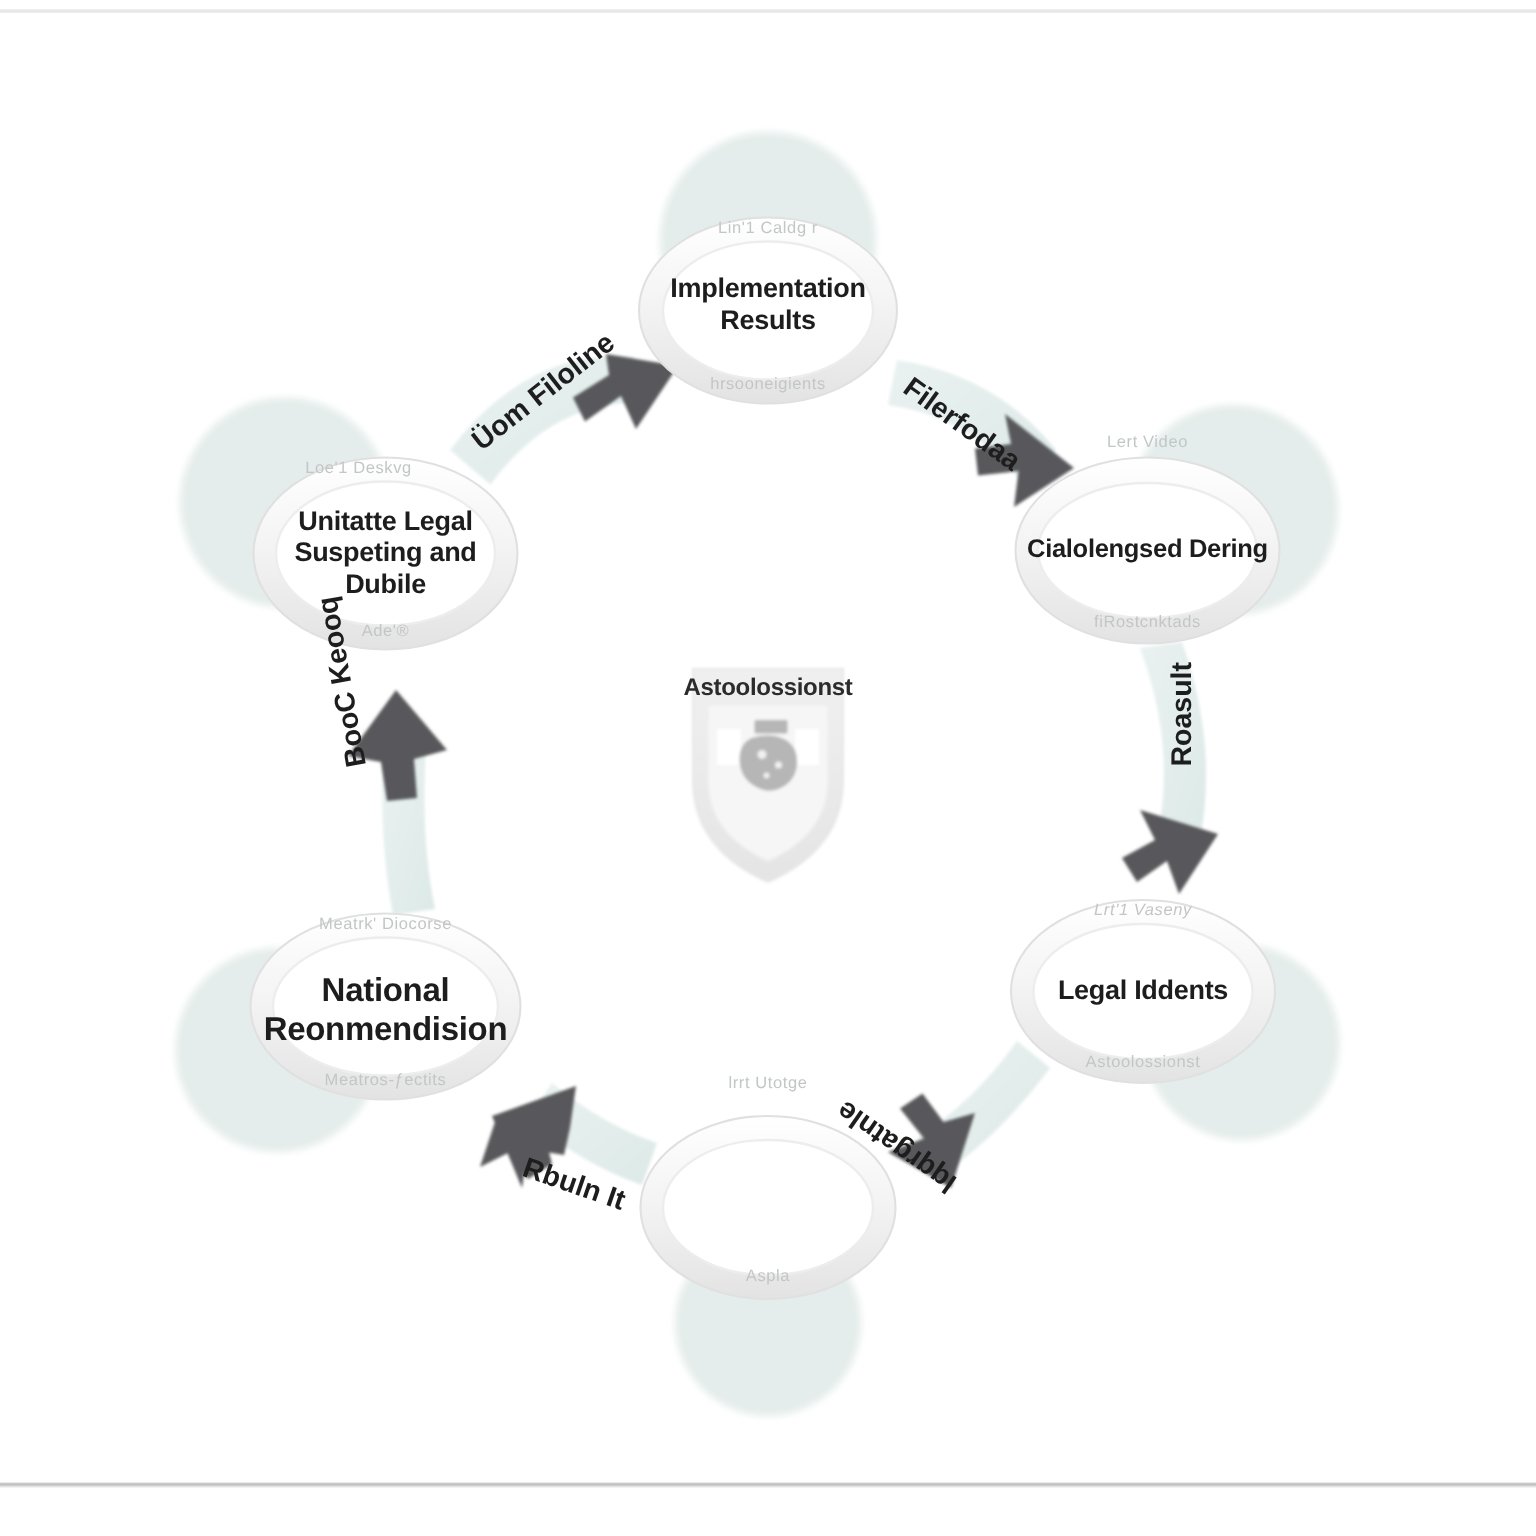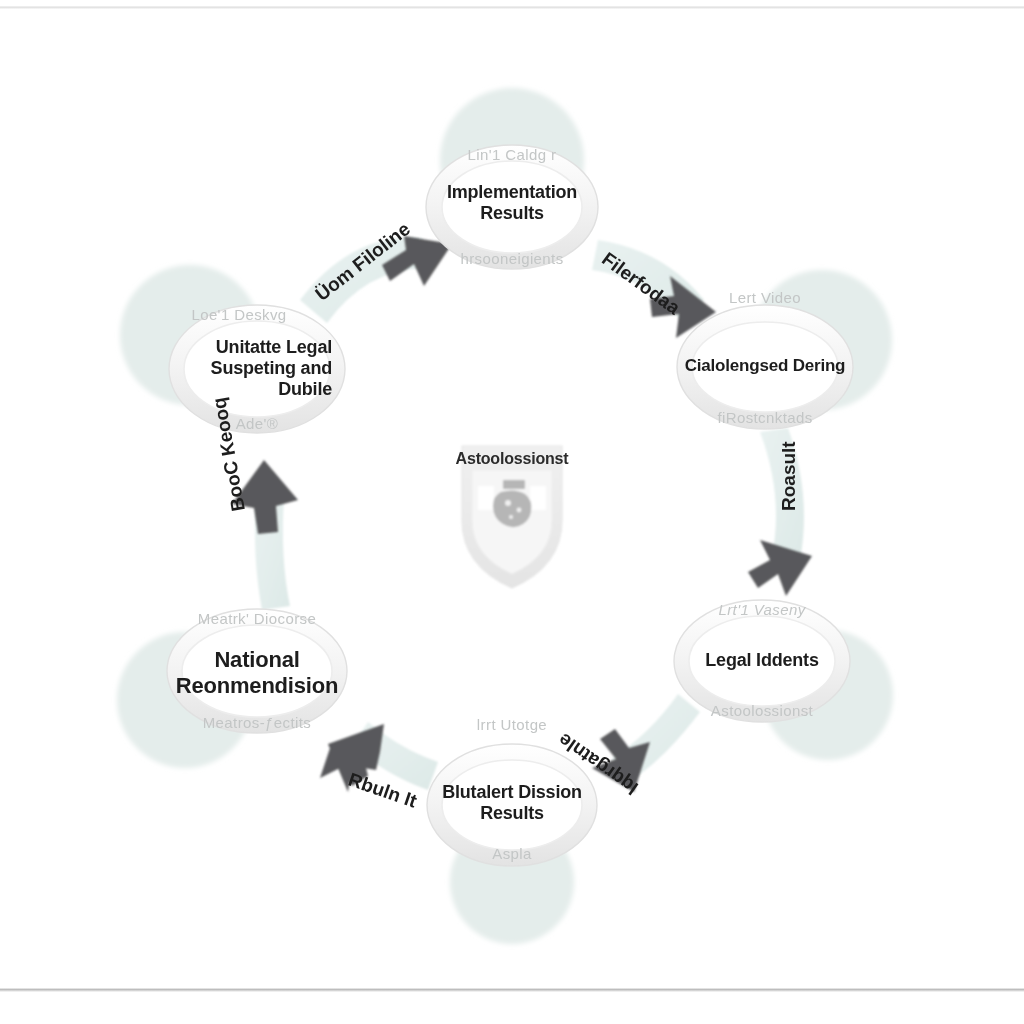--- a/index.html
+++ b/index.html
@@ -45,21 +45,21 @@
     font-weight: bold;
     color: #1d1d1d;
     line-height: 1.18;
     letter-spacing: -0.2px;
     pointer-events: none;
   }
   .node-sub {
     position: absolute;
     text-align: center;
     color: #c3c6c6;
-    font-size: 15px;
+    font-size: 11px;
     letter-spacing: 0.4px;
     pointer-events: none;
   }
   .badge-title {
     position: absolute;
     text-align: center;
     font-weight: bold;
     font-size: 16px;
     color: #2b2b2b;
     letter-spacing: -0.2px;
@@ -199,29 +199,28 @@
 
   <div class="node-sub" style="left:690px; top:289px; width:150px;">Lert Video</div>
   <div class="node-label" style="left:681px; top:356px; width:168px; font-size:17px;">Cialolengsed Dering</div>
   <div class="node-sub" style="left:690px; top:409px; width:150px;">fiRostcnktads</div>
 
   <div class="node-sub" style="left:687px; top:601px; width:150px;font-style:italic;">Lrt'1 Vaseny</div>
   <div class="node-label" style="left:682px; top:650px; width:160px; font-size:18px;text-align:center;">Legal Iddents</div>
   <div class="node-sub" style="left:687px; top:702px; width:150px;">Astoolossionst</div>
 
   <div class="node-sub" style="left:437px; top:716px; width:150px;">lrrt Utotge</div>
-  <div class="node-label" style="left:430px; top:782px; width:164px; font-size:18px;">Blutalert Dission Results</div>
   <div class="node-sub" style="left:437px; top:845px; width:150px;">Aspla</div>
 
   <div class="node-sub" style="left:182px; top:610px; width:150px;">Meatrk' Diocorse</div>
   <div class="node-label" style="left:172px; top:647px; width:170px; font-size:22px;">National Reonmendision</div>
   <div class="node-sub" style="left:182px; top:714px; width:150px;">Meatros-ƒectits</div>
 
   <div class="node-sub" style="left:164px; top:306px; width:150px;">Loe'1 Deskvg</div>
-  <div class="node-label" style="left:182px; top:337px; width:150px; font-size:18px;text-align:right;">Unitatte Legal Suspeting and Dubile</div>
+  <div class="node-label" style="left:182px; top:337px; width:150px; font-size:18px;">Unitatte Legal Suspeting and Dubile</div>
   <div class="node-sub" style="left:182px; top:415px; width:150px;">Ade'®</div>
 
   <div class="badge-title" style="left:432px; top:450px; width:160px;">Astoolossionst</div>
 
   <div class="arrow-label" style="left:318px; top:286px; transform:rotate(-38deg); transform-origin:left center;">Üom Filoline</div>
 
   <div class="arrow-label" style="left:604px; top:246px; transform:rotate(36deg); transform-origin:left center;">Filerfodaa</div>
 
   <div class="arrow-label" style="left:789px; top:500px; transform:rotate(-90deg); transform-origin:left center;">Roasult</div>
 

